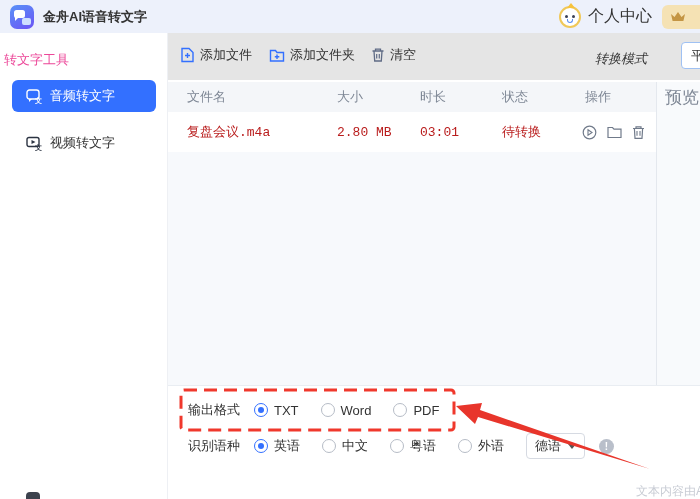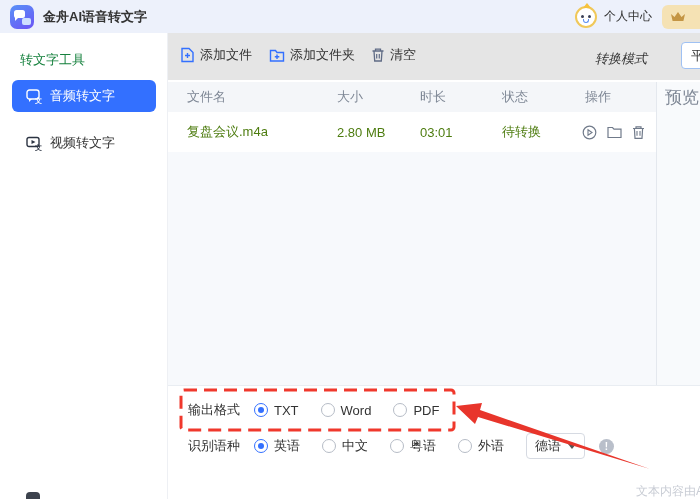--- a/index.html
+++ b/index.html
@@ -23,28 +23,28 @@
   .top-right { position:absolute; right:8px; top:0; height:33px; display:flex; align-items:center; }
   .avatar { width:22px; height:22px; border-radius:50%; border:2px solid #f0c859;
     background:#fff; position:relative; }
   .avatar .crown-tip { position:absolute; left:6px; top:-5px; width:0; height:0;
     border-left:4px solid transparent; border-right:4px solid transparent;
     border-bottom:5px solid #f6c23c; }
   .avatar .eye { position:absolute; top:7px; width:3px; height:3px; border-radius:50%; background:#3a3f55; }
   .avatar .eye.l { left:4px; } .avatar .eye.r { right:4px; }
   .avatar .mouth { position:absolute; left:6px; top:11px; width:6px; height:4px;
     border:1.5px solid #5a8df0; border-top:none; border-radius:0 0 6px 6px; }
-  .user-center { font-size:12px; color:#333; margin:0 10px 0 7px; }
+  .user-center { font-size:16px; color:#333; margin:0 10px 0 7px; }
   .vip-btn { height:24px; width:44px; margin-right:-14px; background:#f5e2b4;
     border-radius:6px; display:flex; align-items:center; padding-left:8px; }
 
   
   .sidebar { position:absolute; left:0; top:33px; width:168px; height:466px;
     background:#fff; border-right:1px solid #eef0f4; }
-  .side-title { position:absolute; left:20px; top:18px; font-size:13px; color:#15803d; }
+  .side-title { position:absolute; left:4px; top:18px; font-size:13px; color:#ec4899; }
   .side-item { position:absolute; left:12px; width:144px; height:32px; border-radius:6px;
     display:flex; align-items:center; padding-left:14px; font-size:13px; cursor:pointer; }
   .side-item.active { top:47px; background:#3370ff; color:#fff; }
   .side-item.plain  { top:94px; color:#333; }
   .side-ico { width:16px; height:15px; margin-right:8px; display:inline-flex; }
   .corner-ico { position:absolute; left:26px; top:459px; width:14px; height:10px;
     background:#3c424d; border-radius:4px 4px 0 0; }
 
   
   .toolbar { position:absolute; left:168px; top:33px; width:532px; height:47px; background:#e5e5e5; }
@@ -60,21 +60,21 @@
 
   
   .thead { position:absolute; left:168px; top:82px; width:488px; height:30px;
     background:#f4f6f9; font-size:13px; color:#7e8795; }
   .thead span, .trow span { position:absolute; top:50%; transform:translateY(-50%); white-space:nowrap; }
   .col-name { left:19px; } .col-size { left:169px; } .col-dur { left:252px; }
   .col-status { left:334px; } .col-op { left:417px; }
   .preview-head { position:absolute; left:657px; top:82px; width:43px; height:30px;
     background:#f8fafc; font-size:17px; color:#7e8795; display:flex; align-items:center; padding-left:8px; }
   .trow { position:absolute; left:168px; top:112px; width:488px; height:40px;
-    background:#fff; font-size:13px; color:#4d7c0f; }
+    background:#fff; font-size:13px; color:#b91c1c;font-family:Liberation Mono, monospace; }
   .row-ops { position:absolute; left:414px; top:0; height:40px; display:flex;
     align-items:center; gap:10px; }
   .row-ops svg { cursor:pointer; }
   .empty-area { position:absolute; left:168px; top:152px; width:488px; height:233px; background:#f7f9fc; }
   .preview-panel { position:absolute; left:657px; top:112px; width:43px; height:273px; background:#f8fafc; }
   .v-divider { position:absolute; left:656px; top:82px; width:1px; height:303px; background:#e4e8ee; }
   .h-divider { position:absolute; left:168px; top:385px; width:532px; height:1px; background:#e9edf2; }
 
   
   .settings { position:absolute; left:168px; top:386px; width:532px; height:113px; background:#fff; }

